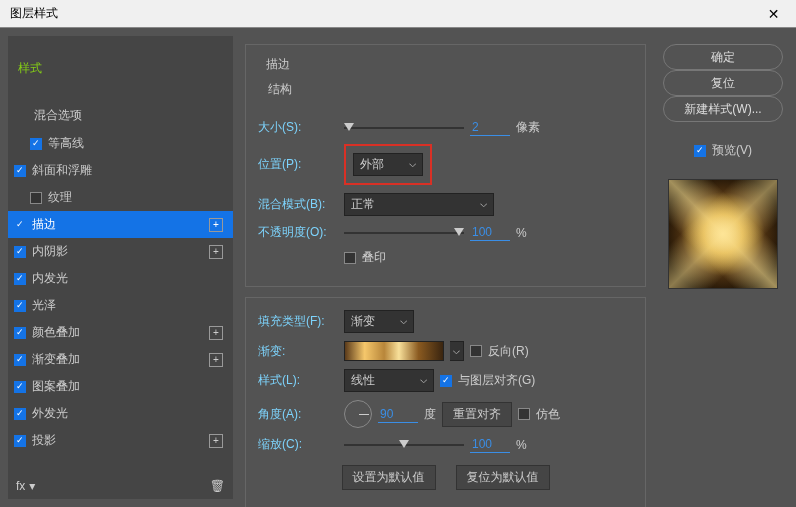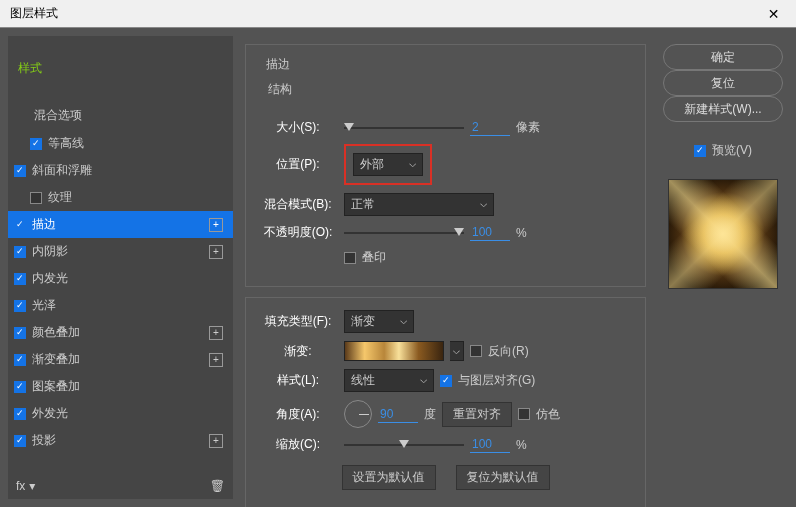--- a/index.html
+++ b/index.html
@@ -19,21 +19,21 @@
 input[type=checkbox]{width:12px;height:12px;appearance:none;background:#333;border:1px solid #888;position:relative}
 input[type=checkbox]:checked{background:#1473e6;border-color:#1473e6}
 input[type=checkbox]:checked::after{content:"✓";position:absolute;color:#fff;font-size:9px;left:1px;top:-1px}
 .left-footer{position:absolute;bottom:8px;left:8px;width:225px;height:26px;background:#454545;display:flex;align-items:center;padding:0 8px;color:#aaa}
 .left-footer .trash{margin-left:auto}
 .center-panel{flex:1;padding:8px 12px}
 .fieldset{border:1px solid #666;padding:12px;margin-bottom:10px}
 .fieldset-title{margin:-20px 0 8px 4px;background:#535353;display:inline-block;padding:0 4px}
 .sub-title{margin-left:10px;margin-bottom:21px}
 .row{display:flex;align-items:center;margin-bottom:8px;gap:6px}
-.row-label{width:80px;text-align:center;color:#ffffff}
+.row-label{width:80px;text-align:left;color:#7dd3fc}
 .slider{height:14px;position:relative;flex:0 0 120px}
 .slider-track{position:absolute;top:6px;left:0;right:0;height:2px;background:#333}
 .slider-thumb{position:absolute;top:2px;width:0;height:0;border-left:5px solid transparent;border-right:5px solid transparent;border-top:8px solid #ccc}
 .value-input{width:40px;background:transparent;border:none;border-bottom:1px solid #3a8ee6;color:#3a8ee6;text-align:left;padding:1px 2px}
 .unit{color:#ccc}
 .select{background:#333;border:1px solid #222;padding:2px 6px;display:flex;align-items:center;gap:6px;min-width:70px}
 .select .chev{margin-left:auto;font-size:9px}
 .highlight-box{border:2px solid #d93025;padding:7px;display:inline-flex}
 .gradient-swatch{width:100px;height:20px;background:linear-gradient(90deg,#5a3a1a 0%,#f5c76b 20%,#b8863a 40%,#f8e09a 55%,#8a5a20 75%,#3a2510 100%);border:1px solid #222}
 .chev-down{width:14px;height:20px;background:#333;display:flex;align-items:center;justify-content:center;font-size:9px;border:1px solid #222;border-left:none}

